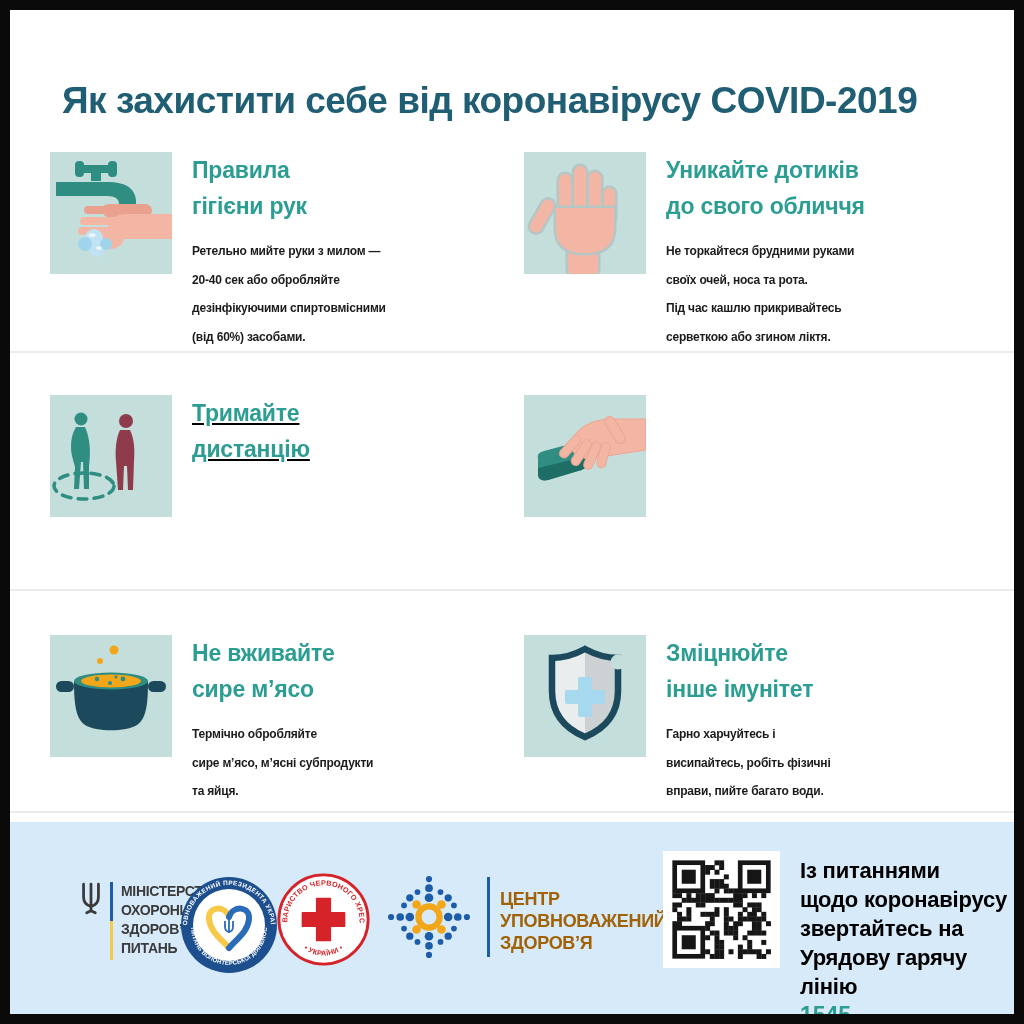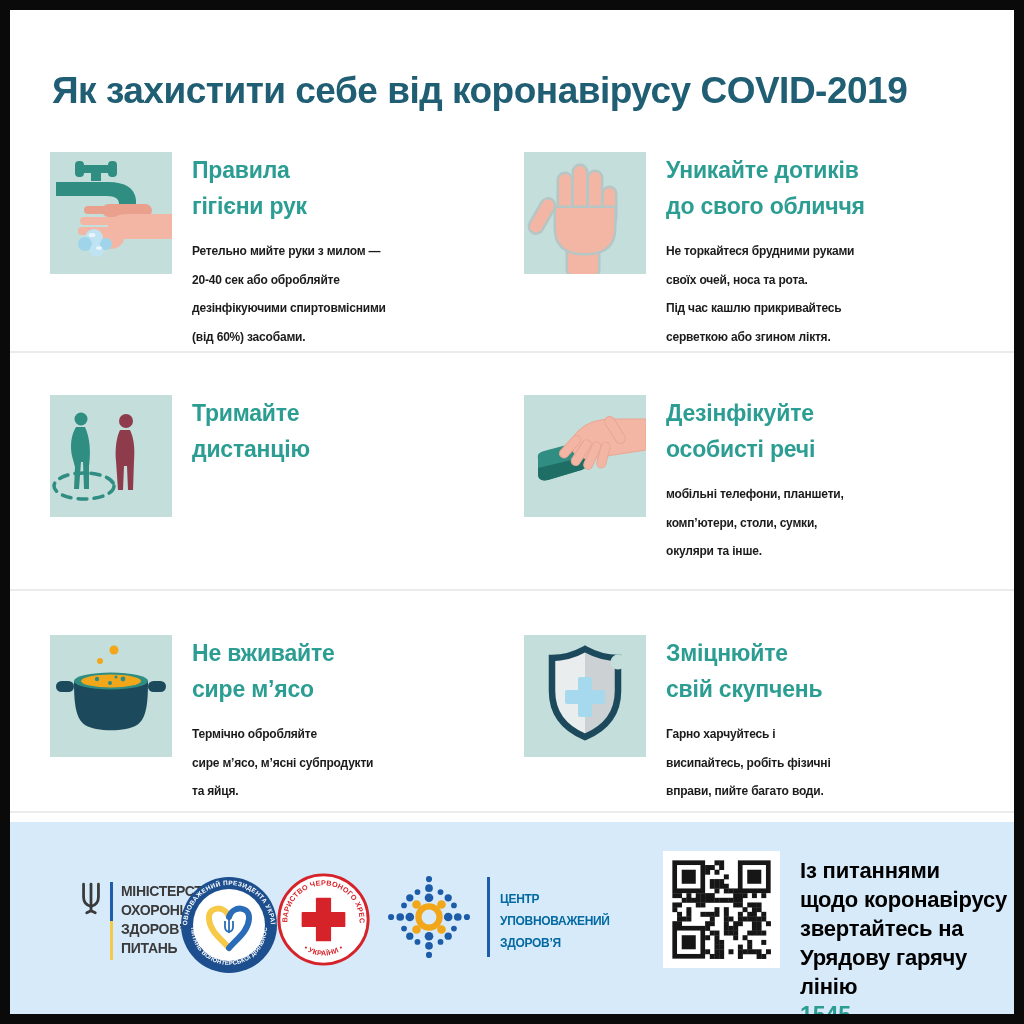--- a/index.html
+++ b/index.html
@@ -1,41 +1,41 @@
 <!DOCTYPE html>
 <html><head>
 <meta charset="utf-8">
 <style>
   html,body{margin:0;padding:0;background:#222;}
   *{box-sizing:border-box;}
   .frame{position:relative;width:1024px;height:1024px;background:#0a0a0a;padding:10px;}
   .canvas{position:relative;width:1004px;height:1004px;background:#ffffff;overflow:hidden;
           font-family:"Liberation Sans","DejaVu Sans",sans-serif;}
-  .title{position:absolute;left:38px;top:56px;margin:4px;font-size:37px;font-weight:bold;
+  .title{position:absolute;left:38px;top:56px;margin:14px;font-size:37px;font-weight:bold;
          letter-spacing:-0.5px;color:#205e74;white-space:nowrap;}
   .divider{position:absolute;left:0;right:0;height:2px;background:#ebebeb;}
   .d1{top:341px;} .d2{top:579px;} .d3{top:801px;}
   .card{position:absolute;display:flex;gap:20px;}
   .c1{left:40px;} .c2{left:514px;}
-  .r1{top:142px;} .r2{top:385px;} .r3{top:625px;}
+  .r1{top:142px;} .r2{top:385px;text-decoration:underline;} .r3{top:625px;}
   .tile{width:122px;height:122px;background:#c3dedb;flex:0 0 auto;}
   .card-text{width:345px;}
   .card-text h2{margin:0;font-size:23px;line-height:36px;font-weight:bold;color:#2b9d92;
                 white-space:pre-line;letter-spacing:-0.2px;}
   .card-text p{margin:13px 0 0 0;font-size:12px;line-height:28.5px;font-weight:600;color:#1b1b1b;
                white-space:pre-line;letter-spacing:-0.2px;}
   .footer{position:absolute;left:0;top:812px;width:1004px;height:192px;background:#d7eafa;}
   .ministry{position:absolute;left:70px;top:60px;display:flex;gap:8px;}
   .ministry .bar{width:3px;height:78px;background:linear-gradient(#1d5ca9 0 50%,#f7c948 50% 100%);}
   .ministry .mtext{font-size:14px;font-weight:bold;color:#3a3a3a;line-height:19px;letter-spacing:-0.3px;}
   .vol-logo{position:absolute;left:169px;top:53px;}
   .rc-logo{position:absolute;left:266px;top:50px;}
   .cgz{position:absolute;left:371px;top:47px;display:flex;}
   .cgz .bar{width:3px;height:80px;background:#1d5ca9;margin:8px 0 0 10px;}
-  .cgz .ctext{margin:19px 0 0 10px;font-size:12px;font-weight:bold;color:#0369a1;line-height:22px;letter-spacing:-0.3px;}
+  .cgz .ctext{margin:19px 0 0 10px;font-size:18px;font-weight:bold;color:#a16207;line-height:22px;letter-spacing:-0.3px;}
   .qr{position:absolute;left:653px;top:29px;width:117px;height:117px;background:#fff;}
   .hotline{position:absolute;left:790px;top:34px;}
   .hotline p{margin:0;font-size:22px;line-height:29px;font-weight:bold;color:#000000;white-space:pre-line;letter-spacing:-0.2px;}
   .hotline .num{font-size:23px;line-height:29px;font-weight:bold;color:#2b9d92;}
 </style>
 </head>
 <body>
 
 <div class="frame">
   <div class="canvas">
@@ -134,27 +134,20 @@
           <g fill="#f3b6a4" stroke="#eba694" stroke-width="1">
             <path d="M122,24 H88 Q66,24 54,36 Q42,48 50,58 Q60,67 76,62 L122,55 Z"></path>
             <rect x="42" y="38" width="9" height="27" rx="4.5" transform="rotate(42 46 51)"></rect>
             <rect x="53" y="43" width="9" height="29" rx="4.5" transform="rotate(33 57 57)"></rect>
             <rect x="64" y="46" width="9" height="29" rx="4.5" transform="rotate(24 68 60)"></rect>
             <rect x="75" y="47" width="9" height="26" rx="4.5" transform="rotate(15 79 60)"></rect>
             <rect x="86" y="20" width="10" height="30" rx="5" transform="rotate(-32 91 35)"></rect>
           </g>
         </svg>
       </div>
-      <div class="card-text">
-        <h2>Дезінфікуйте
-особисті речі</h2>
-        <p>мобільні телефони, планшети,
-комп’ютери, столи, сумки,
-окуляри та інше.</p>
-      </div>
     </section>
 
     <section class="card r3 c1">
       <div class="tile">
         <svg width="122" height="122" viewBox="0 0 122 122">
           <circle cx="64" cy="15" r="4.5" fill="#f2a71b"></circle>
           <circle cx="50" cy="26" r="3" fill="#f2a71b"></circle>
           <rect x="6" y="46" width="18" height="11" rx="5.5" fill="#1c4a5c"></rect>
           <rect x="98" y="46" width="18" height="11" rx="5.5" fill="#1c4a5c"></rect>
           <path d="M24,46 H98 C98,70 96,84 87,90 C76,97 46,97 35,90 C26,84 24,70 24,46 Z" fill="#1c4a5c"></path>
@@ -186,21 +179,21 @@
           <path d="M61,14 C72,20 83,23 94,23 L94,56 C94,80 80,94 61,102 C42,94 28,80 28,56 L28,23 C39,23 50,20 61,14 Z" fill="#ccd2d4"></path>
           <path d="M61,14 C72,20 83,23 94,23 L94,56 C94,80 80,94 61,102 C42,94 28,80 28,56 L28,23 C39,23 50,20 61,14 Z" fill="#e9edee" clip-path="url(#shl)"></path>
           <path d="M61,14 C72,20 83,23 94,23 L94,56 C94,80 80,94 61,102 C42,94 28,80 28,56 L28,23 C39,23 50,20 61,14 Z" fill="none" stroke="#1c4a5c" stroke-width="6.5"></path>
           <circle cx="94" cy="27" r="7.5" fill="#c3dedb"></circle>
           <rect x="54" y="42" width="14" height="40" rx="2" fill="#a7d9ee"></rect>
           <rect x="41" y="55" width="40" height="14" rx="2" fill="#a7d9ee"></rect>
         </svg>
       </div>
       <div class="card-text">
         <h2>Зміцнюйте
-свій скупчень</h2>
+інше імунітет</h2>
         <p>Гарно харчуйтесь і
 висипайтесь, робіть фізичні
 вправи, пийте багато води.</p>
       </div>
     </section>
 
     <footer class="footer">
 
       <div class="ministry">
         <span>

